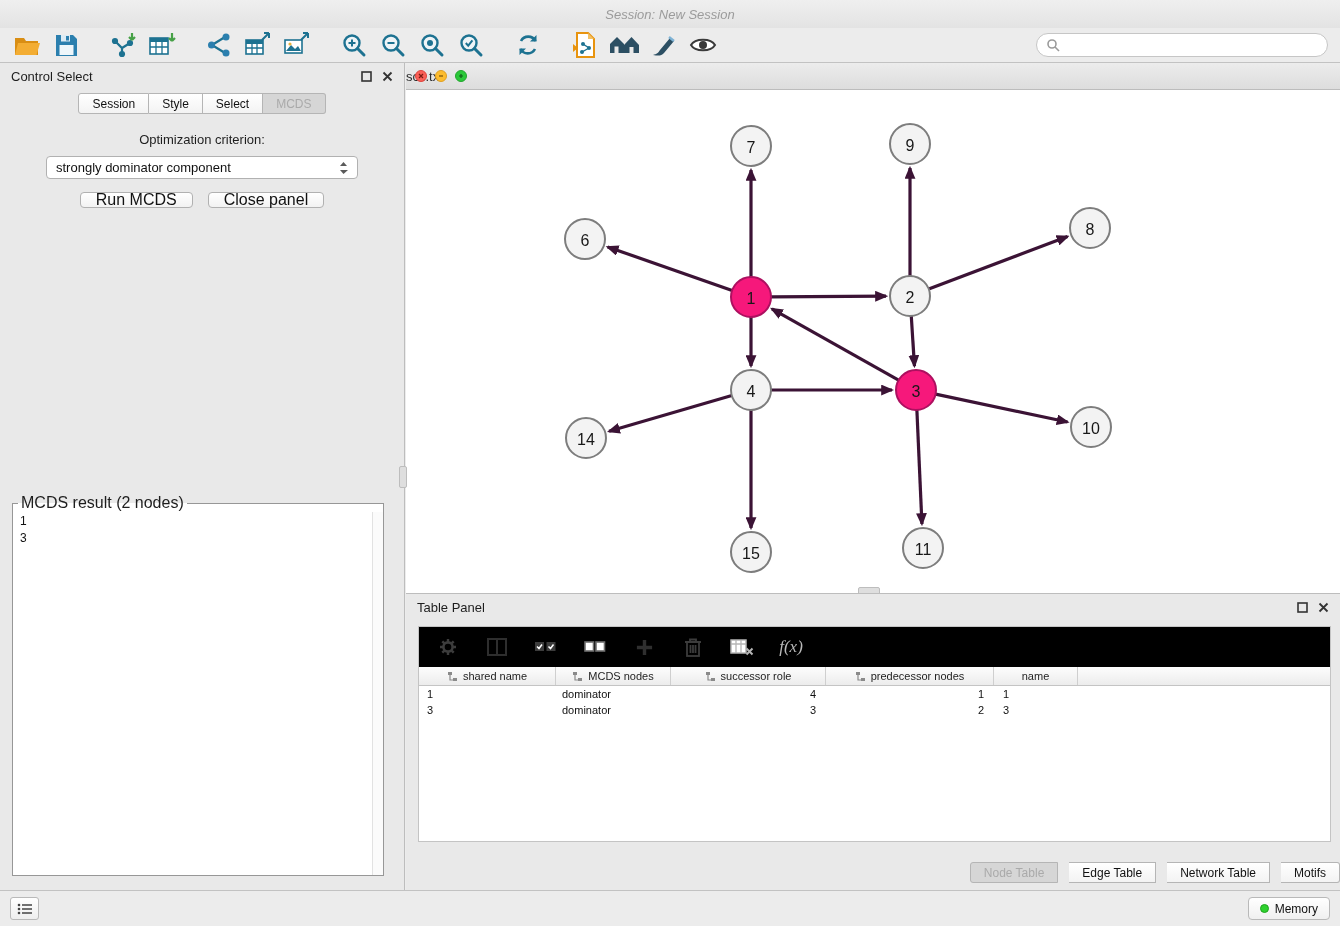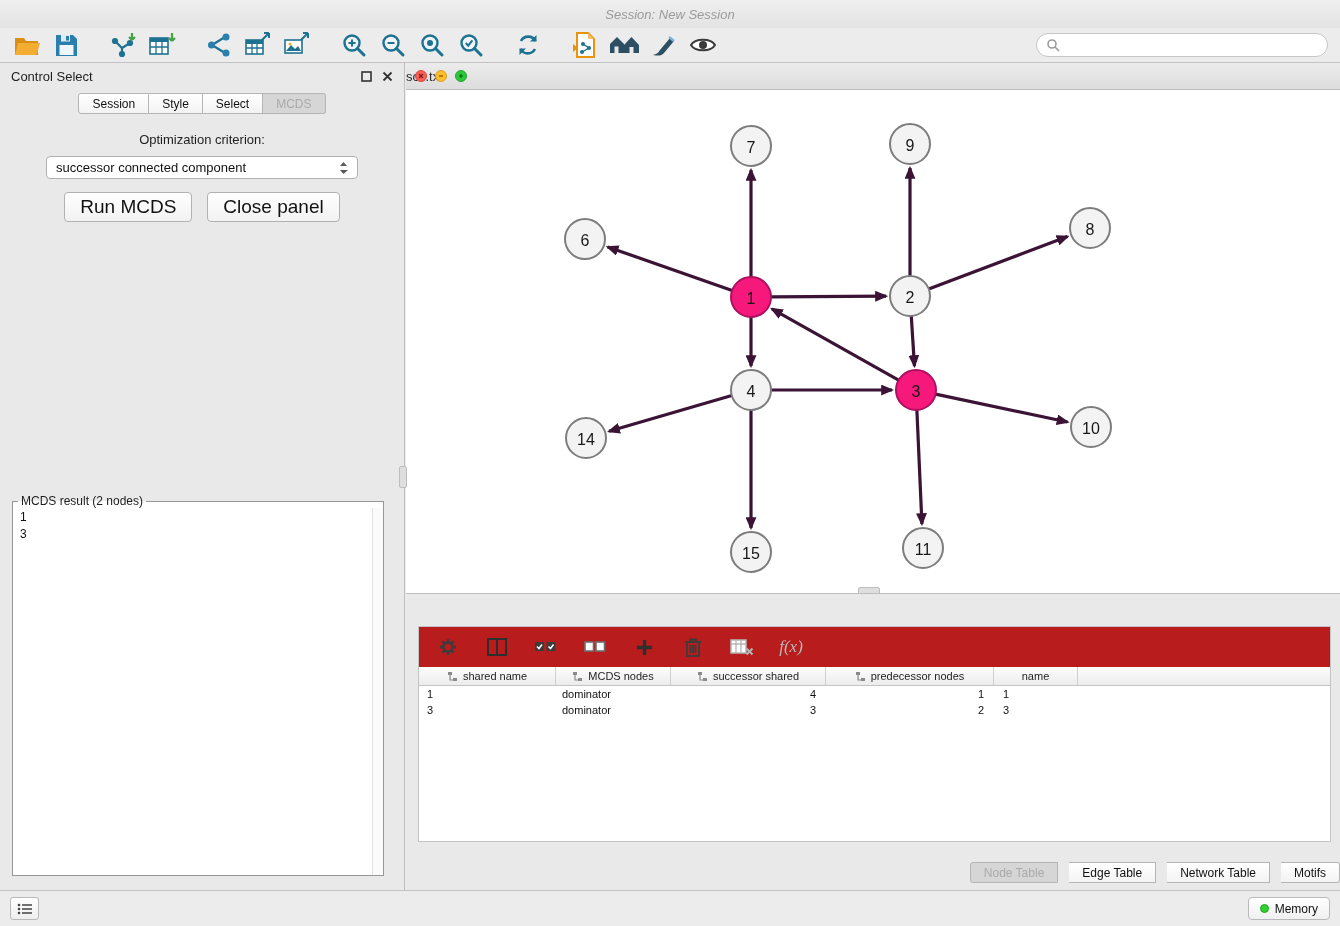--- a/index.html
+++ b/index.html
@@ -33,26 +33,26 @@
     border:1px solid #b5b5b5; border-left:none; display:flex; align-items:center; color:#111; }
   .tab:first-child { border-left:1px solid #b5b5b5; border-radius:3px 0 0 3px; }
   .tab:last-child { border-radius:0 3px 3px 0; }
   .tab.active { background:#d6d6d6; color:#aaaaaa; }
 
   .opt-label { margin-top:18px; text-align:center; font-size:13px; color:#1e1e1e; }
   .dropdown { margin:9px auto 0; width:312px; height:23px; background:#fff; border:1px solid #b1b1b1;
     border-radius:4px; display:flex; align-items:center; padding:0 9px; font-size:13px; color:#111; }
   .dropdown .stepper { margin-left:auto; display:flex; align-items:center; }
   .btn-row { margin-top:13px; display:flex; justify-content:center; gap:15px; }
-  .push-btn { height:30px; padding:0 15px; font-size:19px; color:#111; background:linear-gradient(#ffffff,#f2f2f2);
+  .push-btn { height:16px; padding:0 15px; font-size:16px; color:#111; background:linear-gradient(#ffffff,#f2f2f2);
     border:1px solid #b1b1b1; border-radius:4px; display:flex; align-items:center; }
 
   .result-box { position:absolute; left:12px; top:431px; width:372px; height:382px;
     background:#fff; border:1px solid #979797; }
-  .result-box legend { font-size:12px; color:#1e1e1e; margin-left:5px; padding:0 3px; }
+  .result-box legend { font-size:16px; color:#1e1e1e; margin-left:5px; padding:0 3px; }
   .result-lines { padding:1px 0 0 7px; font-size:12px; line-height:17px; color:#111; }
   .result-scroll { position:absolute; right:0; top:0; bottom:0; width:11px; border-left:1px solid #e2e2e2; background:#fbfbfb; }
 
   
   .network-window { position:absolute; left:406px; top:63px; width:934px; height:530px; background:#fff; }
   .net-titlebar { height:27px; background:linear-gradient(#ececec,#dddddd); border-bottom:1px solid #bcbcbc;
     display:flex; align-items:center; justify-content:flex-start; position:relative; font-size:13px; color:#2b2b2b; }
   .lights { position:absolute; left:9px; top:0; bottom:0; display:flex; gap:8px; align-items:center; }
   .light { width:12px; height:12px; border-radius:50%; display:flex; align-items:center; justify-content:center; }
   .light.red { background:#f95f57; border:1px solid #df443c; }
@@ -69,21 +69,21 @@
   .split-grip-v { position:absolute; left:399px; top:466px; width:8px; height:22px;
     background:#dedede; border:1px solid #bdbdbd; border-radius:2px; }
   .split-grip-h { position:absolute; left:858px; top:587px; width:22px; height:8px;
     background:#dedede; border:1px solid #bdbdbd; border-radius:2px; }
 
   
   .table-panel { position:absolute; left:406px; top:593px; width:934px; height:297px;
     background:#e9e9e9; border-top:1px solid #bdbdbd; }
   .table-frame { position:absolute; left:12px; right:9px; top:32px; bottom:48px;
     border:1px solid #c4c4c4; background:#fff; display:flex; flex-direction:column; }
-  .tb-toolbar { height:40px; background:#b91c1c; display:flex; align-items:center; gap:19px; padding:0 14px; }
+  .tb-toolbar { height:40px; background:#000000; display:flex; align-items:center; gap:19px; padding:0 14px; }
   .fx-label { font-family:"Liberation Serif", serif; font-style:italic; font-size:17px; color:#b9b9b9; }
   .tb-head { height:19px; display:flex; background:linear-gradient(#fdfdfd,#ececec);
     border-bottom:1px solid #c4c4c4; }
   .th { display:flex; align-items:center; justify-content:center; gap:5px; font-size:11px; color:#1e1e1e;
     border-right:1px solid #cfcfcf; }
   .tb-row { height:16px; display:flex; align-items:center; font-size:11px; color:#111; }
   .td { overflow:hidden; white-space:nowrap; }
   .c0 { width:137px; } .c1 { width:115px; } .c2 { width:155px; } .c3 { width:168px; } .c4 { width:84px; }
   .td.c0 { padding-left:8px; } .td.c1 { padding-left:6px; }
   .td.c2 { text-align:right; padding-right:10px; } .td.c3 { text-align:right; padding-right:10px; }
@@ -280,21 +280,21 @@
     <div class="cp-tabs">
       <div class="tab">Session</div>
       <div class="tab">Style</div>
       <div class="tab">Select</div>
       <div class="tab active">MCDS</div>
     </div>
 
     <div class="opt-label">Optimization criterion:</div>
 
     <div class="dropdown">
-      <span>successor connected component</span>
+      <span>strongly dominator component</span>
       <span class="stepper">
         <svg width="9" height="14" viewBox="0 0 9 14">
             <path d="M4.5 1L8 5H1z" fill="#5a5a5a"></path>
             <path d="M4.5 13L1 9h8z" fill="#5a5a5a"></path>
           </svg>
       </span>
     </div>
 
     <div class="btn-row">
       <button class="push-btn">Run MCDS</button>
@@ -405,20 +405,35 @@
             </g>
           </g>
       </svg>
     </div>
   </div>
 
   <div class="split-grip-v"></div>
   <div class="split-grip-h"></div>
 
   <div class="table-panel">
+    <div class="panel-head">
+      <span>Table Panel</span>
+      <span class="win-btns">
+        <span class="win-btn">
+          <svg width="11" height="11" viewBox="0 0 11 11">
+              <rect x="1" y="1" width="9" height="9" fill="none" stroke="#333" stroke-width="1.6"></rect>
+            </svg>
+        </span>
+        <span class="win-btn">
+          <svg width="11" height="11" viewBox="0 0 11 11">
+              <path d="M1.5 1.5l8 8M9.5 1.5l-8 8" stroke="#333" stroke-width="1.8"></path>
+            </svg>
+        </span>
+      </span>
+    </div>
 
     <div class="table-frame">
       <div class="tb-toolbar">
         <span class="icon-btn">
           <svg width="20" height="20" viewBox="0 0 20 20">
             <path d="M10 2v3M10 15v3M2 10h3M15 10h3M4.3 4.3l2.1 2.1M13.6 13.6l2.1 2.1M15.7 4.3l-2.1 2.1M6.4 13.6l-2.1 2.1" stroke="#3c3c3c" stroke-width="2.4"></path>
             <circle cx="10" cy="10" r="4.6" fill="none" stroke="#3c3c3c" stroke-width="2.6"></circle>
             </svg>
         </span>
         <span class="icon-btn">
@@ -479,21 +494,21 @@
             <path d="M3 4v5h3" stroke="#8a8a8a" fill="none" stroke-width="1.2"></path>
             </svg>
           <span>MCDS nodes</span>
         </div>
         <div class="th c2">
           <svg width="11" height="11" viewBox="0 0 11 11">
             <rect x="1" y="1" width="4" height="3" fill="#8a8a8a"></rect>
               <rect x="6" y="7" width="4" height="3" fill="#8a8a8a"></rect>
             <path d="M3 4v5h3" stroke="#8a8a8a" fill="none" stroke-width="1.2"></path>
             </svg>
-          <span>successor shared</span>
+          <span>successor role</span>
         </div>
         <div class="th c3">
           <svg width="11" height="11" viewBox="0 0 11 11">
             <rect x="1" y="1" width="4" height="3" fill="#8a8a8a"></rect>
               <rect x="6" y="7" width="4" height="3" fill="#8a8a8a"></rect>
             <path d="M3 4v5h3" stroke="#8a8a8a" fill="none" stroke-width="1.2"></path>
             </svg>
           <span>predecessor nodes</span>
         </div>
         <div class="th c4">

